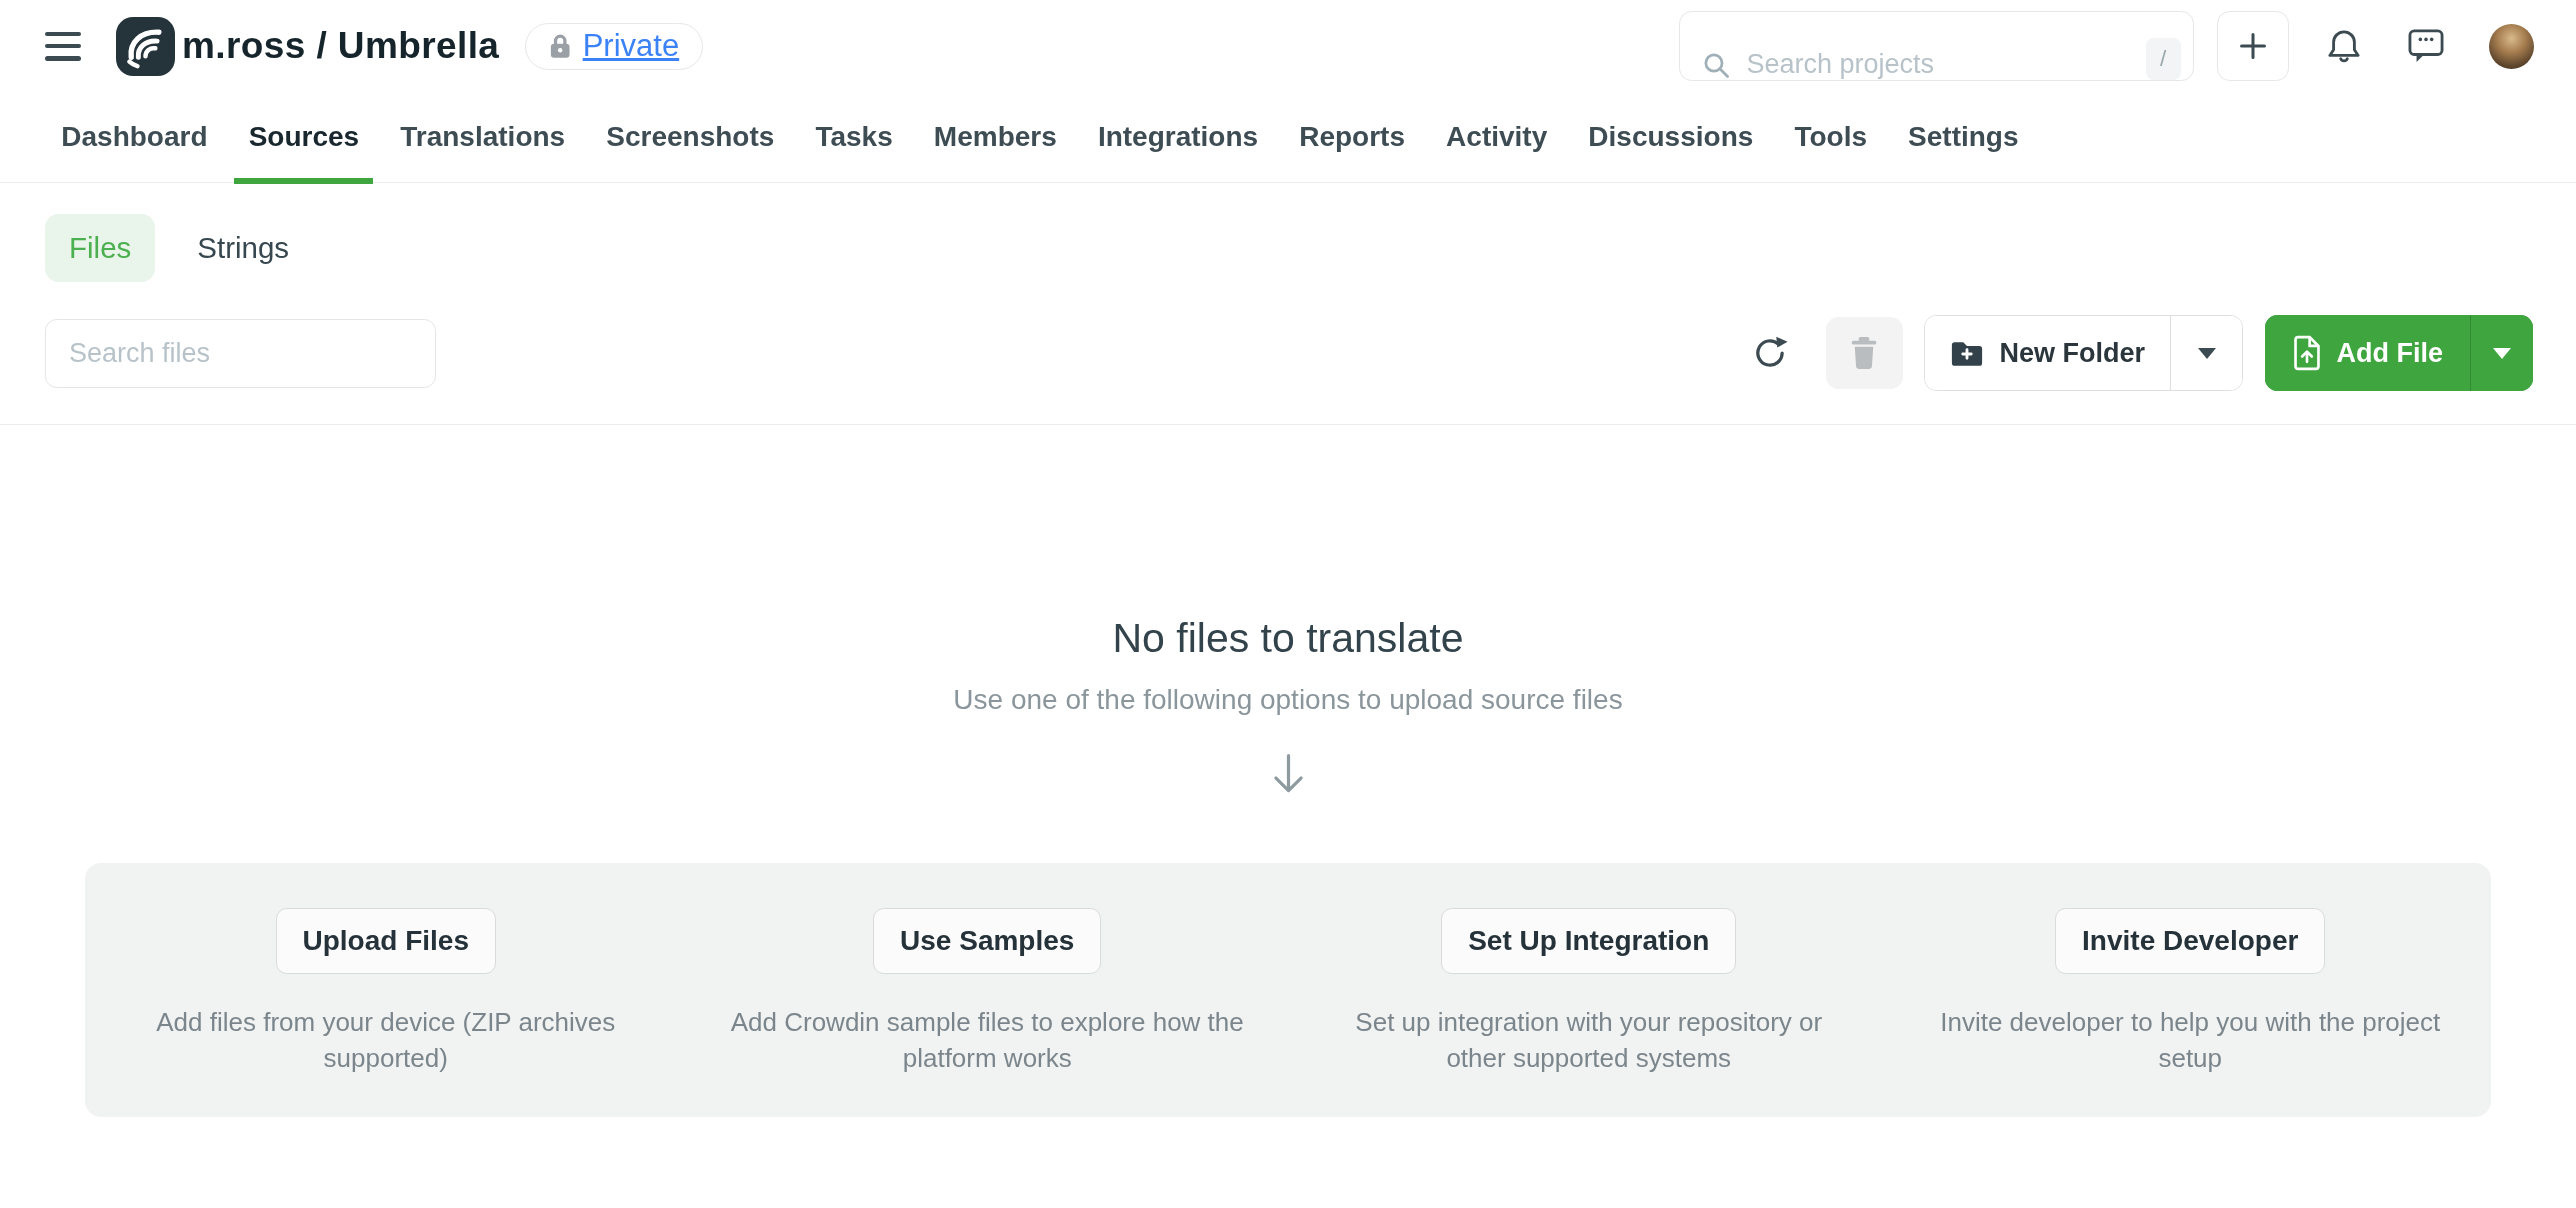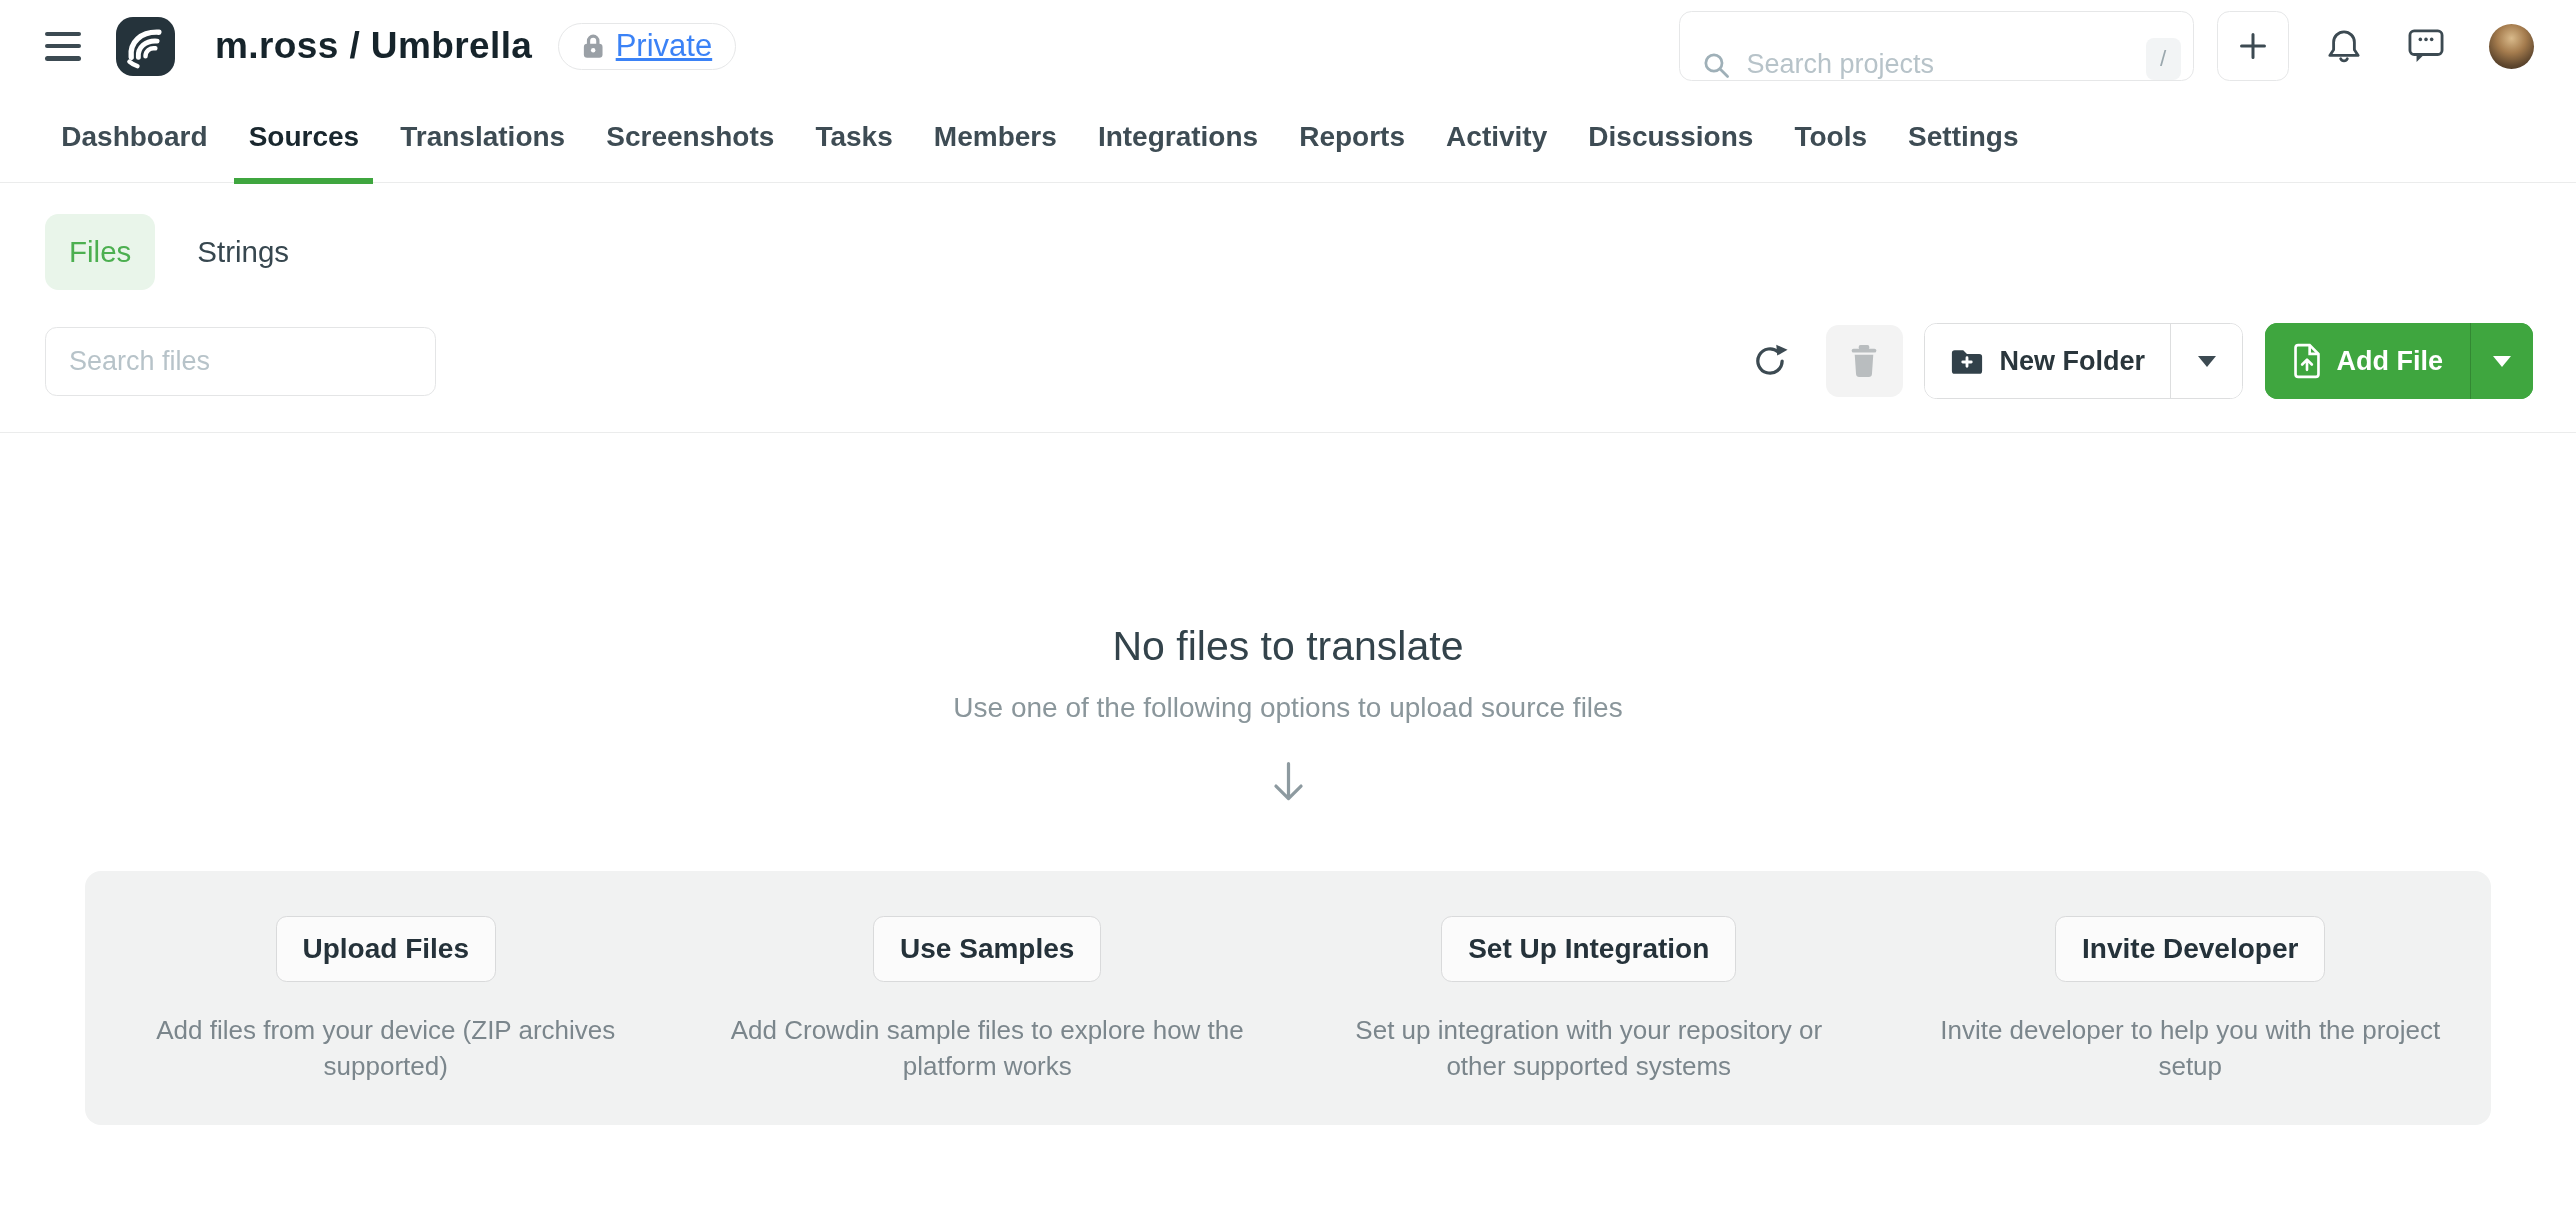--- a/index.html
+++ b/index.html
@@ -7,42 +7,42 @@
   .app {
     width:2576px; height:1208px; position:relative; background:#fff;
     font-family:"Liberation Sans", sans-serif; color:#1c2a31; overflow:hidden;
   }
 
   
   .header { height:92px; display:flex; align-items:center; padding:0 42px 0 45px; }
   .hamburger { width:36px; height:29px; display:flex; flex-direction:column; justify-content:space-between; cursor:pointer; }
   .hamburger span { display:block; height:4.5px; border-radius:2.7px; background:#3c4a52; }
   .logo { width:59px; height:59px; border-radius:17px; background:#25333b; margin-left:35px; display:flex; align-items:center; justify-content:center; }
-  .title { font-size:37px; font-weight:bold; color:#16242b; margin-left:40px; letter-spacing:0.4px; white-space:nowrap; }
+  .title { font-size:37px; font-weight:bold; color:#16242b; margin-left:7px; letter-spacing:0.4px; white-space:nowrap; }
   .badge { margin-left:26px; height:47px; display:flex; align-items:center; gap:11.6px; padding:0 22.4px; border:1.8px solid #e6e7e8; border-radius:25px; background:#fff; }
   .badge .label { font-size:31px; color:#3b82f6;text-decoration:underline; }
   .hspacer { flex:1; }
   .search-box { width:515px; height:70px; border:1.8px solid #e6e7e8; border-radius:12.5px; display:flex; align-items:flex-end; padding:0 12.5px 0 21.5px; background:#fff; }
   .search-box input { flex:1; border:none; outline:none; font-size:27px; color:#37474f; margin-left:16px; min-width:0; font-family:"Liberation Sans", sans-serif; background:transparent; }
   .search-box input::placeholder { color:#b7c3c9; }
   .key-badge { width:35px; height:42px; background:#f2f4f5; border-radius:8px; display:flex; align-items:center; justify-content:center; font-size:22.4px; color:#9aa7ad; }
   .plus-btn { width:72px; height:70px; margin-left:23px; border:1.8px solid #e6e7e8; border-radius:12.5px; background:#fff; display:flex; align-items:center; justify-content:center; cursor:pointer; }
   .icon-btn { margin-left:38px; background:none; border:none; cursor:pointer; display:flex; align-items:center; }
   .avatar { width:45px; height:45px; border-radius:50%; margin-left:45px; cursor:pointer;
     background:radial-gradient(circle at 50% 32%, #d9ba8b 0%, #a57c4e 38%, #5f472e 72%, #3a2c1e 100%); }
 
   
   .nav { height:91px; border-bottom:1.8px solid #ebecec; display:flex; align-items:stretch; padding-left:47px; }
   .nav .tab { position:relative; display:flex; align-items:center; padding:0 14.3px; margin-right:12.5px; font-size:28px; font-weight:600; color:#3e4c54; cursor:pointer; white-space:nowrap; }
   .nav .tab.active { color:#19272e; font-weight:700; }
   .nav .tab.active::after { content:""; position:absolute; left:0; right:0; bottom:-1.8px; height:6.3px; background:#3fa63f; }
 
   
   .subtabs { display:flex; align-items:center; padding:31px 0 0 45px; }
-  .pill { height:76px; padding:0 24px; border-radius:13.4px; display:flex; align-items:center; font-size:29.5px; cursor:pointer; }
+  .pill { height:68px; padding:0 24px; border-radius:13.4px; display:flex; align-items:center; font-size:29.5px; cursor:pointer; }
   .pill.active { background:#e9f5ea; color:#4caf50; }
   .subtab-plain { margin-left:42px; font-size:29.5px; color:#37474f; cursor:pointer; }
 
   
   .toolbar { display:flex; align-items:center; padding:33px 43px 0 45px; }
   .files-search { width:391px; height:69px; border:1.8px solid #e4e5e6; border-radius:11.6px; padding:0 23px; font-size:27px; color:#37474f; outline:none; font-family:"Liberation Sans", sans-serif; }
   .files-search::placeholder { color:#b7c3c9; }
   .tspacer { flex:1; }
   .refresh-btn { background:none; border:none; cursor:pointer; display:flex; align-items:center; margin-right:38px; }
   .trash-btn { width:77px; height:72px; background:#f3f3f3; border:none; border-radius:12.5px; display:flex; align-items:center; justify-content:center; margin-right:21.5px; cursor:default; }

